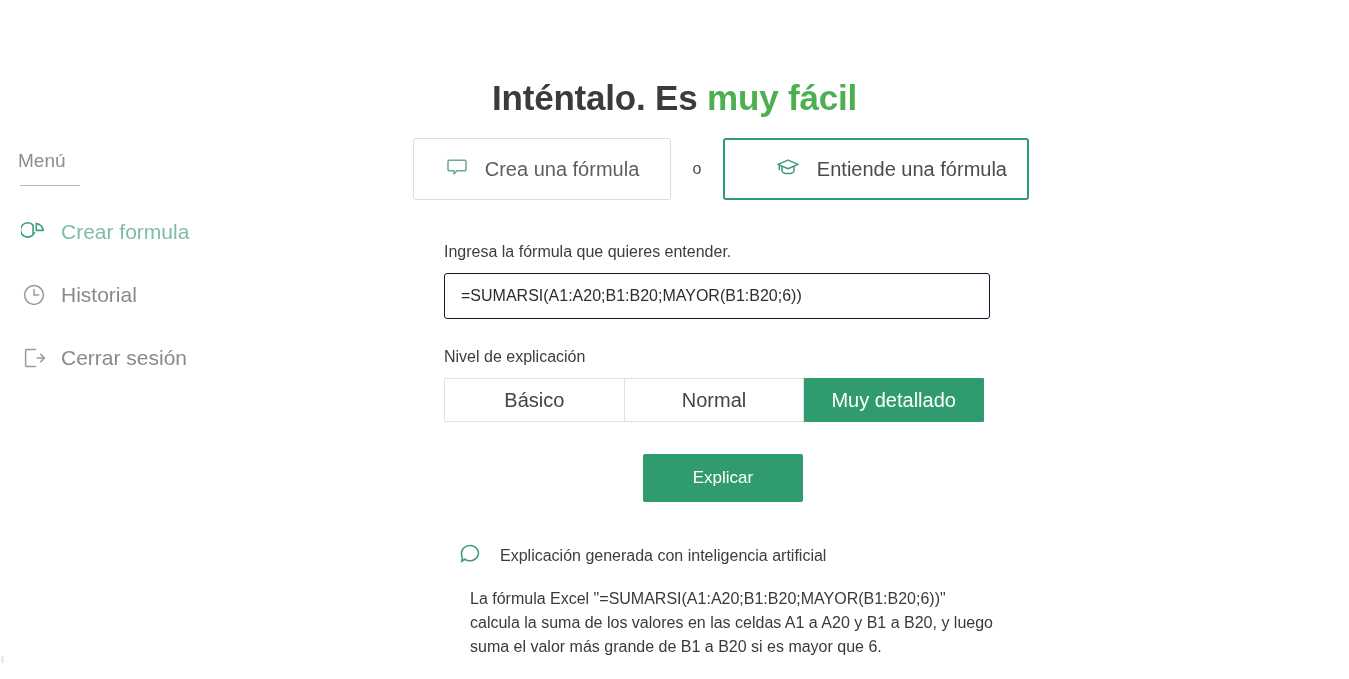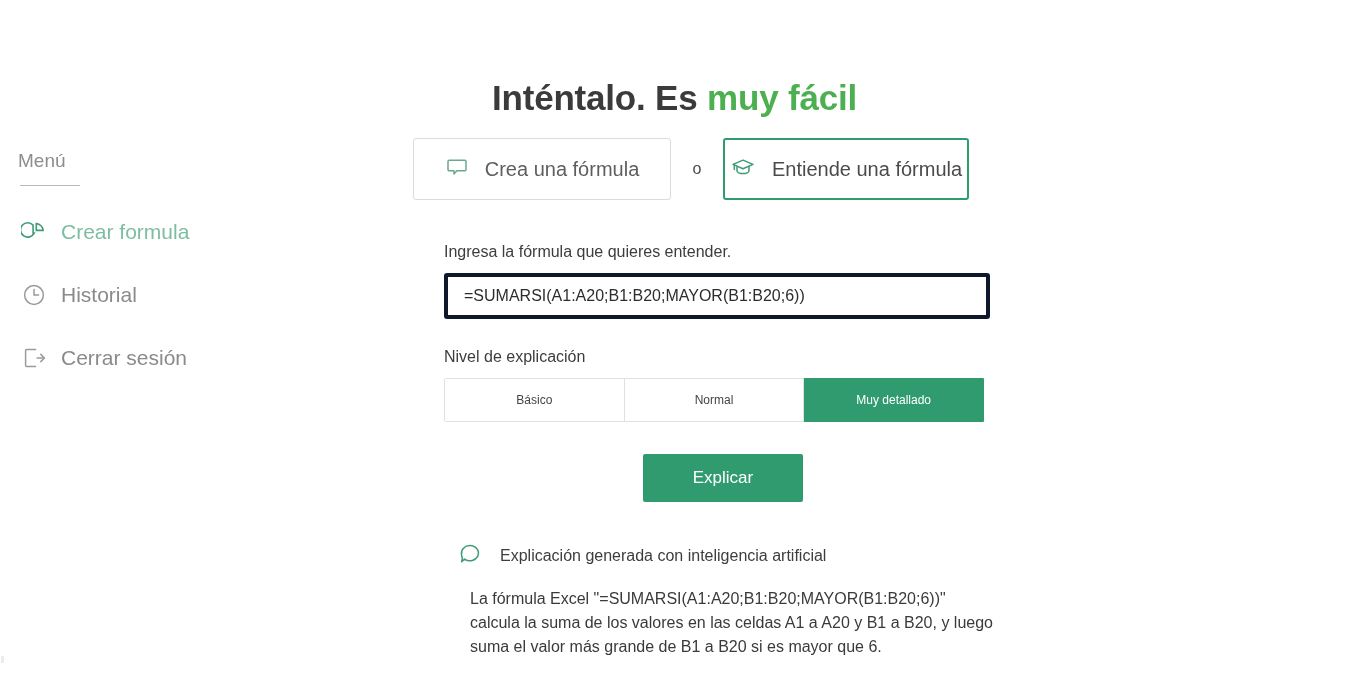--- a/index.html
+++ b/index.html
@@ -99,21 +99,21 @@
     justify-content: center;
     gap: 16px;
     height: 62px;
     background: #ffffff;
     border: 1px solid #dcdcdc;
     border-radius: 3px;
     cursor: pointer;
     padding: 0 20px;
   }
   .tab.tab-create { width: 258px; gap: 16px; }
-  .tab.tab-understand { width: 246px; }
+  .tab.tab-understand { width: 306px; justify-content: flex-end; }
   .tab.selected { border: 2px solid #2f9b6f; }
   .tab-label {
     font-size: 20px;
     color: #4b4b4b;
     white-space: nowrap;
   }
   .tab.tab-create .tab-label { color: #5e5e5e; }
   .tab-sep {
     font-size: 16px;
     color: #4b4b4b;
@@ -127,21 +127,21 @@
     font-size: 16px;
     color: #3d3d3d;
     margin-top: 43px;
     margin-left: 31px;
   }
   .formula-input {
     margin-top: 12px;
     margin-left: 31px;
     width: 546px;
     height: 46px;
-    border: 4px solid #0f172a;
+    border: 1px solid #0f172a;
     border-radius: 3px;
     background: #ffffff;
     font-family: "Liberation Sans", sans-serif;
     font-size: 16px;
     color: #2d2d2d;
     padding: 0 16px;
     outline: none;
   }
 
   .level-label {
@@ -157,21 +157,21 @@
     width: 540px;
     height: 44px;
     border-radius: 2px;
     overflow: hidden;
   }
   .seg {
     flex: 1 1 0;
     display: flex;
     align-items: center;
     justify-content: center;
-    font-size: 12px;
+    font-size: 20px;
     color: #444444;
     background: #ffffff;
     border: 1px solid #e0e0e0;
     border-left-width: 0;
     cursor: pointer;
     white-space: nowrap;
     text-align: center;
   }
   .seg:first-child { border-left-width: 1px; }
   .seg.selected {

